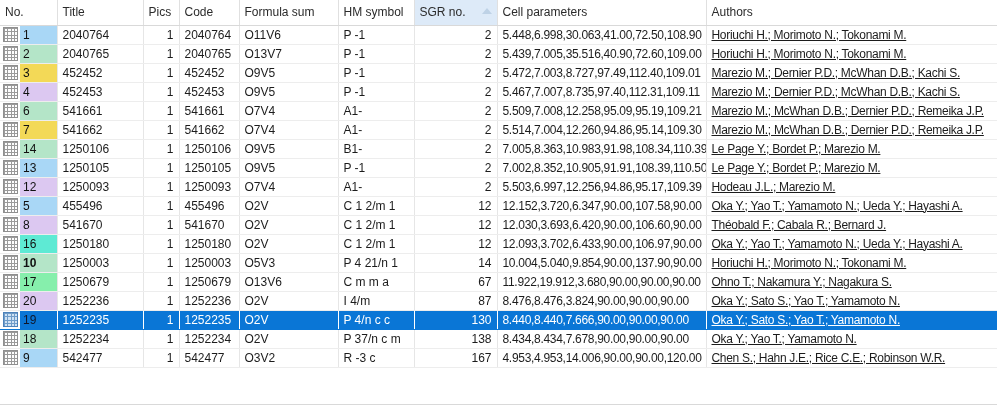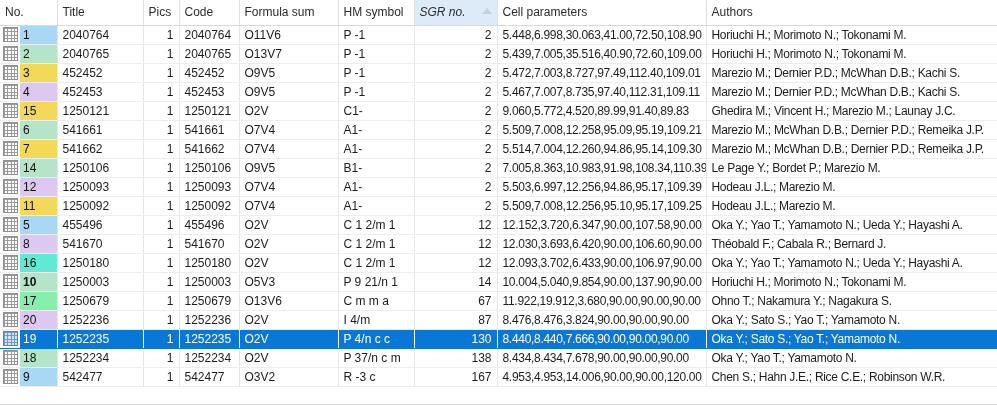--- a/index.html
+++ b/index.html
@@ -10,52 +10,52 @@
   col.c-code{width:60px;} col.c-formula{width:99px;} col.c-hm{width:76px;}
   col.c-sgr{width:83px;} col.c-cell{width:209px;} col.c-authors{width:291px;}
 
   thead th{
     height:25px;box-sizing:border-box;font-weight:normal;color:#2b2b2b;
     text-align:left;padding:0 4px 0 5px;background:#ffffff;
     border-right:1px solid #e0e0e0;border-bottom:1px solid #d9d9d9;
     white-space:nowrap;overflow:hidden;vertical-align:middle;
   }
   thead th:last-child{border-right:none;margin-left:10px;}
-  thead th.sorted{background:var(--sorted-bg,#ddeaf8);font-style:italic;}
+  thead th.sorted{background:var(--sorted-bg,#ddeaf8);}
   .sort-tri{
     display:inline-block;width:0;height:0;margin-left:16px;vertical-align:2px;
     border-left:5px solid transparent;border-right:5px solid transparent;
     border-bottom:6px solid #bed2e6;
   }
 
   tbody td{
     height:19px;box-sizing:border-box;padding:0 5px;vertical-align:middle;
     border-right:1px solid #e6e6e6;border-bottom:1px solid #ededed;
     white-space:nowrap;overflow:hidden;background:#fff;
   }
-  tbody td:last-child{border-right:none;}
+  tbody td:last-child{border-right:none;text-decoration:underline;}
   td.num{text-align:right;}
   td.tight{letter-spacing:-0.3px;}
 
   
   td.no-cell{padding:0;}
   .no-inner{display:flex;align-items:stretch;height:18px;}
   .grid-icon{
     flex:0 0 15px;width:15px;height:15px;margin:1px 2px 0 3px;align-self:flex-start;
     box-sizing:border-box;border:1px solid #8f8f8f;background-color:#fdfdfd;
     background-image:
       repeating-linear-gradient(to right,#9a9a9a 0 1px,transparent 1px 3.4px),
       repeating-linear-gradient(to bottom,#9a9a9a 0 1px,transparent 1px 3.4px);
   }
   .chip{flex:1 1 auto;display:flex;align-items:center;padding-left:3px;color:#111;}
 
   
   tr.selected td{background:var(--sel,#0a76d6);color:#fff;border-right:1px solid rgba(255,255,255,.45);border-bottom-color:var(--sel,#0a76d6);}
   tr.selected td.no-cell{background:#fff;}
-  tr.selected .chip{background:var(--sel,#0a76d6);color:#ffffff;}
+  tr.selected .chip{background:var(--sel,#0a76d6);color:#0f172a;}
   tr.selected .grid-icon{
     border-color:#4d82ba;background-color:#cfe2f4;
     background-image:
       repeating-linear-gradient(to right,#6f9cc9 0 1px,transparent 1px 3.4px),
       repeating-linear-gradient(to bottom,#6f9cc9 0 1px,transparent 1px 3.4px);
   }
 </style>
 </head>
 <body>
 
@@ -147,36 +147,20 @@
           <td>O9V5</td>
           <td>P -1</td>
           <td class="num">2</td>
           <td class="tight">5.467,7.007,8.735,97.40,112.31,109.11</td>
           <td class="tight">Marezio M.; Dernier P.D.; McWhan D.B.; Kachi S.</td>
         </tr>
         <tr>
           <td class="no-cell">
             <div class="no-inner">
               <span class="grid-icon"></span>
-              <span class="chip" style="background: rgb(243, 217, 87);">15</span>
-            </div>
-          </td>
-          <td>1250121</td>
-          <td class="num">1</td>
-          <td>1250121</td>
-          <td>O2V</td>
-          <td>C1-</td>
-          <td class="num">2</td>
-          <td class="tight">9.060,5.772,4.520,89.99,91.40,89.83</td>
-          <td class="tight">Ghedira M.; Vincent H.; Marezio M.; Launay J.C.</td>
-        </tr>
-        <tr>
-          <td class="no-cell">
-            <div class="no-inner">
-              <span class="grid-icon"></span>
               <span class="chip" style="background: rgb(180, 229, 200);">6</span>
             </div>
           </td>
           <td>541661</td>
           <td class="num">1</td>
           <td>541661</td>
           <td>O7V4</td>
           <td>A1-</td>
           <td class="num">2</td>
           <td class="tight">5.509,7.008,12.258,95.09,95.19,109.21</td>
@@ -211,46 +195,46 @@
           <td>O9V5</td>
           <td>B1-</td>
           <td class="num">2</td>
           <td class="tight">7.005,8.363,10.983,91.98,108.34,110.39</td>
           <td class="tight">Le Page Y.; Bordet P.; Marezio M.</td>
         </tr>
         <tr>
           <td class="no-cell">
             <div class="no-inner">
               <span class="grid-icon"></span>
+              <span class="chip" style="background: rgb(169, 215, 246);">13</span>
+            </div>
+          </td>
+          <td>1250105</td>
+          <td class="num">1</td>
+          <td>1250105</td>
+          <td>O9V5</td>
+          <td>P -1</td>
+          <td class="num">2</td>
+          <td class="tight">7.002,8.352,10.905,91.91,108.39,110.50</td>
+          <td class="tight">Le Page Y.; Bordet P.; Marezio M.</td>
+        </tr>
+        <tr>
+          <td class="no-cell">
+            <div class="no-inner">
+              <span class="grid-icon"></span>
               <span class="chip" style="background: rgb(220, 200, 241);">12</span>
             </div>
           </td>
           <td>1250093</td>
           <td class="num">1</td>
           <td>1250093</td>
           <td>O7V4</td>
           <td>A1-</td>
           <td class="num">2</td>
           <td class="tight">5.503,6.997,12.256,94.86,95.17,109.39</td>
-          <td class="tight">Hodeau J.L.; Marezio M.</td>
-        </tr>
-        <tr>
-          <td class="no-cell">
-            <div class="no-inner">
-              <span class="grid-icon"></span>
-              <span class="chip" style="background: rgb(243, 217, 87);">11</span>
-            </div>
-          </td>
-          <td>1250092</td>
-          <td class="num">1</td>
-          <td>1250092</td>
-          <td>O7V4</td>
-          <td>A1-</td>
-          <td class="num">2</td>
-          <td class="tight">5.509,7.008,12.256,95.10,95.17,109.25</td>
           <td class="tight">Hodeau J.L.; Marezio M.</td>
         </tr>
         <tr>
           <td class="no-cell">
             <div class="no-inner">
               <span class="grid-icon"></span>
               <span class="chip" style="background: rgb(169, 215, 246);">5</span>
             </div>
           </td>
           <td>455496</td>
@@ -298,21 +282,21 @@
           <td class="no-cell">
             <div class="no-inner">
               <span class="grid-icon"></span>
               <span class="chip" style="background: rgb(180, 229, 200); font-weight: bold;">10</span>
             </div>
           </td>
           <td>1250003</td>
           <td class="num">1</td>
           <td>1250003</td>
           <td>O5V3</td>
-          <td>P 9 21/n 1</td>
+          <td>P 4 21/n 1</td>
           <td class="num">14</td>
           <td class="tight">10.004,5.040,9.854,90.00,137.90,90.00</td>
           <td class="tight">Horiuchi H.; Morimoto N.; Tokonami M.</td>
         </tr>
         <tr>
           <td class="no-cell">
             <div class="no-inner">
               <span class="grid-icon"></span>
               <span class="chip" style="background: #86efac;">17</span>
             </div>

